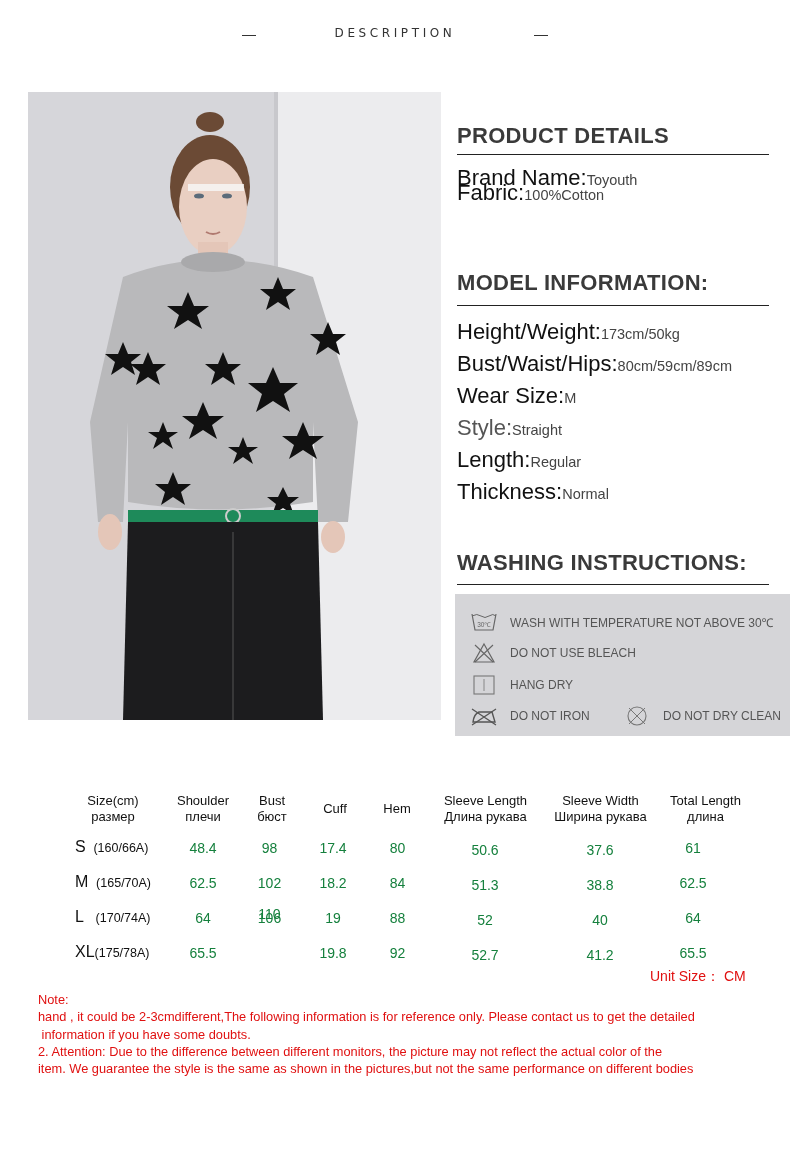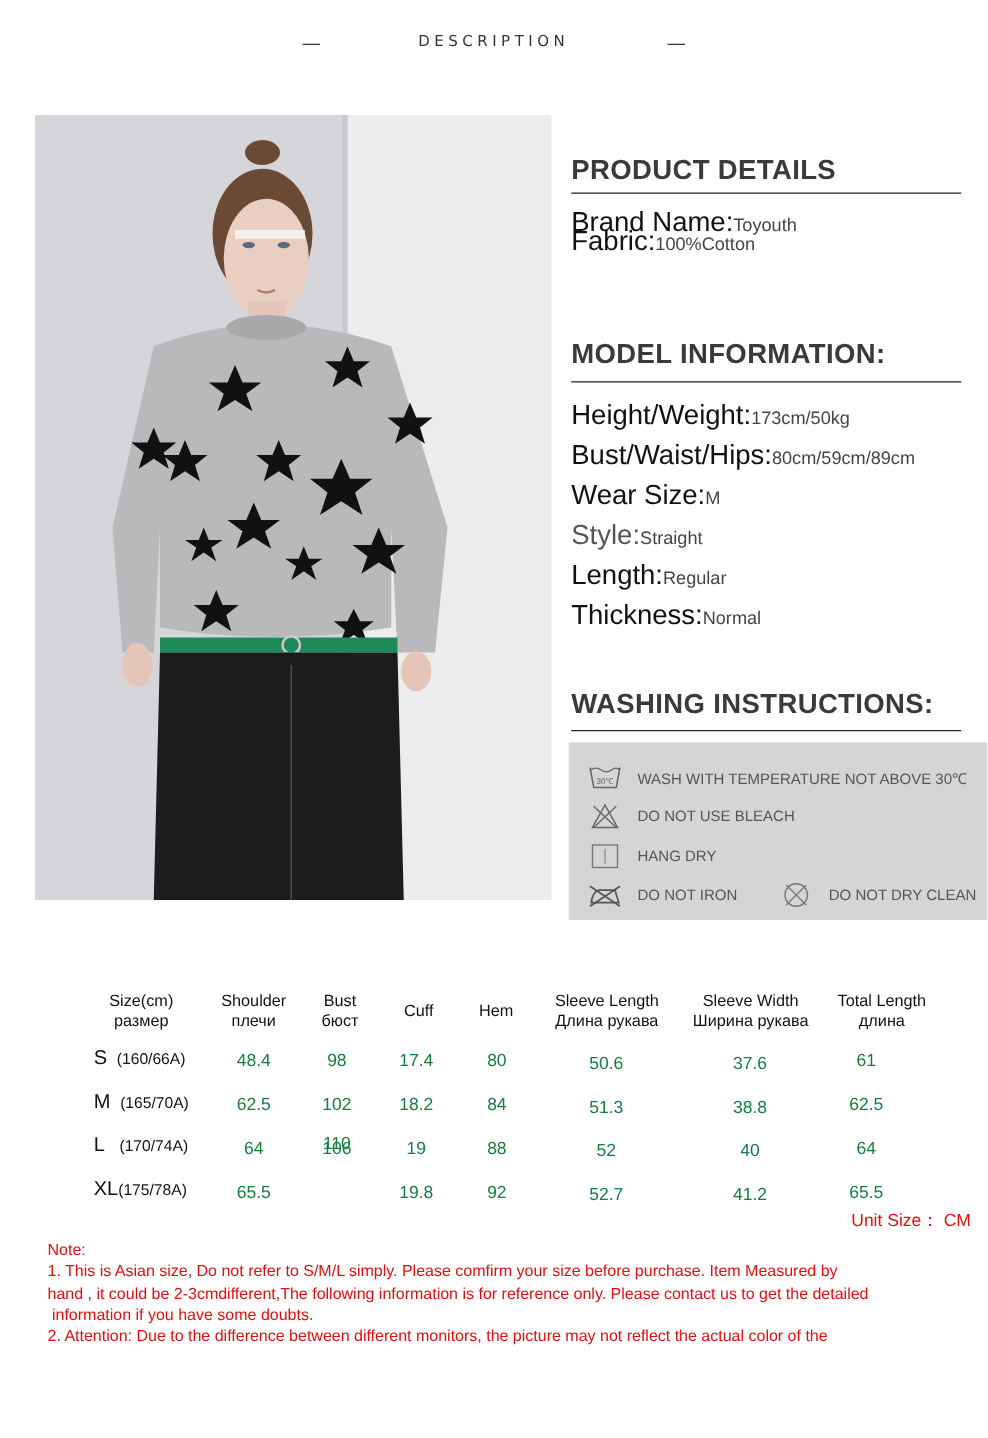--- a/index.html
+++ b/index.html
@@ -21,21 +21,21 @@
 
   .care-box { position: absolute; left: 455px; top: 594px; width: 335px; height: 142px; background: #d5d5d8; }
   .care-item { position: absolute; display: flex; align-items: center; font-size: 12px; color: #555; }
   .care-icon { width: 28px; height: 22px; margin-right: 12px; display: inline-block; }
   .care-icon svg { width: 28px; height: 22px; display: block; }
   .hcell { position: absolute; text-align: center; font-size: 13px; color: #111; line-height: 16px; }
   .vcell { position: absolute; text-align: center; font-size: 14px; color: #15803d; }
   .size-label { position: absolute; left: 15px; font-size: 14px; color: #111; }
   .size-label .big { font-size: 16px; }
   .size-label .small { font-size: 12.5px; }
-  .unit-size { position: absolute; left: 650px; top: 968px; font-size: 14px; color: #e01010; margin-left: 31px; }
+  .unit-size { position: absolute; left: 650px; top: 968px; font-size: 14px; color: #e01010; }
 
   .note { position: absolute; left: 38px; top: 991px; width: 720px; font-size: 12.8px; line-height: 17.3px; color: #e01010; }
   .note p { white-space: normal; }
 </style>
 </head>
 <body>
 
 <div class="desc-header">
   <div class="desc-dash" style="left:242px;"></div>
   <div class="desc-title">DESCRIPTION</div>
@@ -238,17 +238,17 @@
   <div class="vcell" style="left:370px; top:945px; width:55px;">92</div>
   <div class="vcell" style="left:440px; top:947px; width:90px;">52.7</div>
   <div class="vcell" style="left:555px; top:947px; width:90px;">41.2</div>
   <div class="vcell" style="left:648px; top:945px; width:90px;">65.5</div>
 
   <div class="unit-size">Unit Size： CM</div>
 </div>
 
 <div class="note">
   <p>Note:</p>
-  <p>1. This is Asian size, Do not refer to S/M/L simply. Please comfirm your size before purchase. Item Measured by</p>
   <p>hand , it could be 2-3cmdifferent,The following information is for reference only. Please contact us to get the detailed</p>
   <p style="white-space:pre;"> information if you have some doubts.</p>
   <p>2. Attention: Due to the difference between different monitors, the picture may not reflect the actual color of the</p>
+  <p>item. We guarantee the style is the same as shown in the pictures,but not the same performance on different bodies</p>
 </div>
 
 </body></html>

